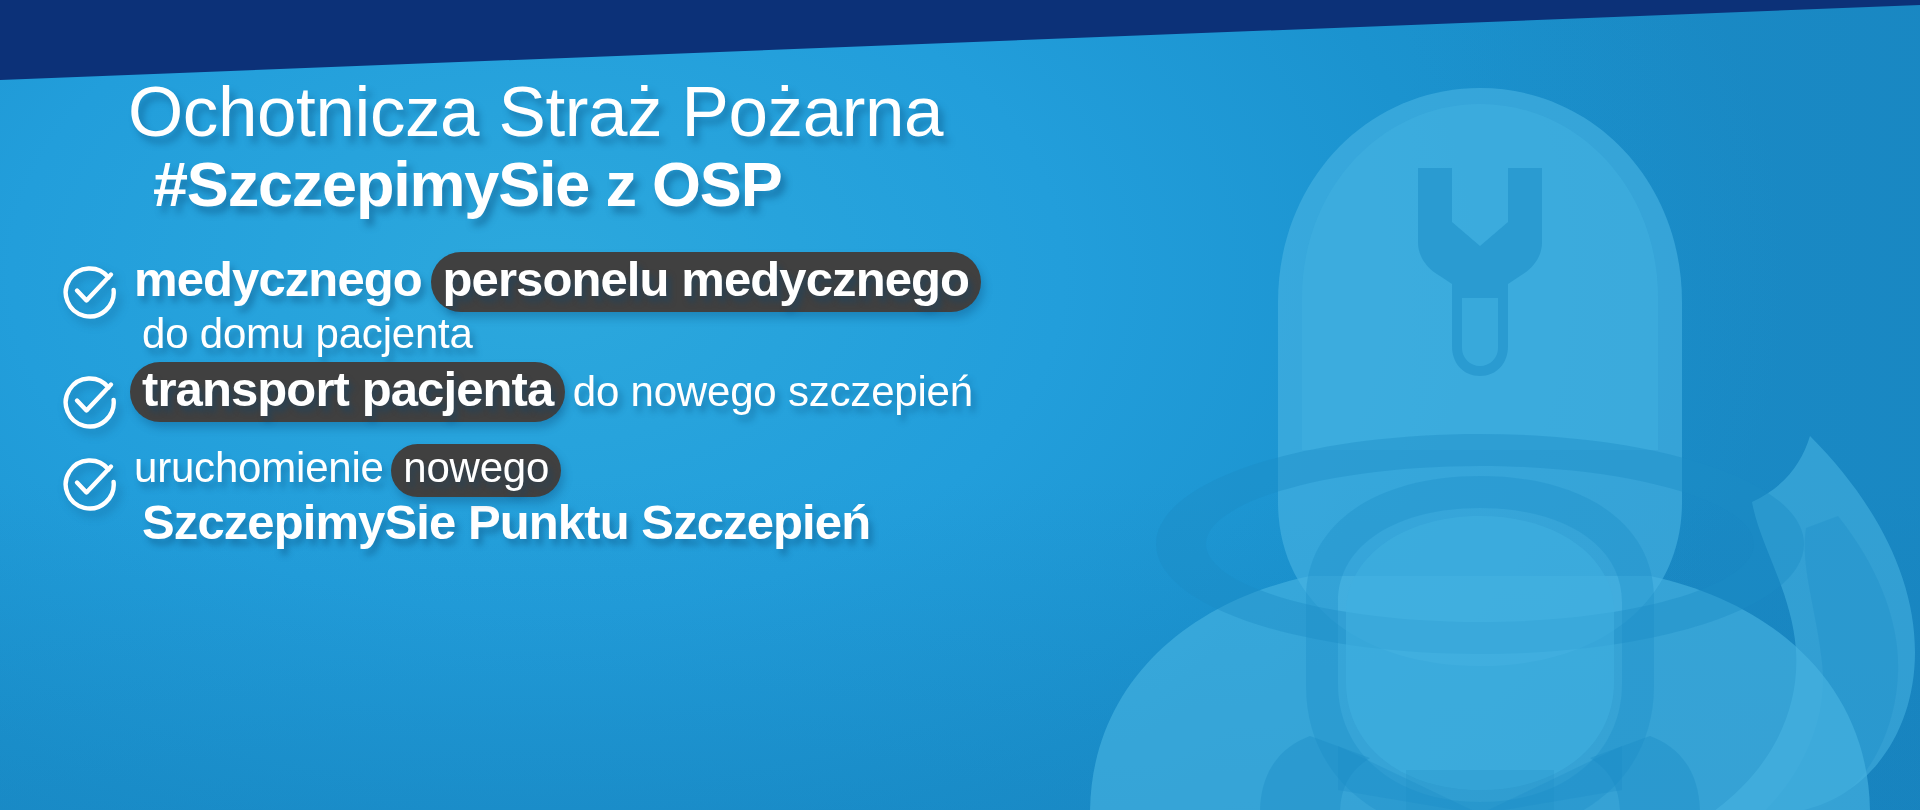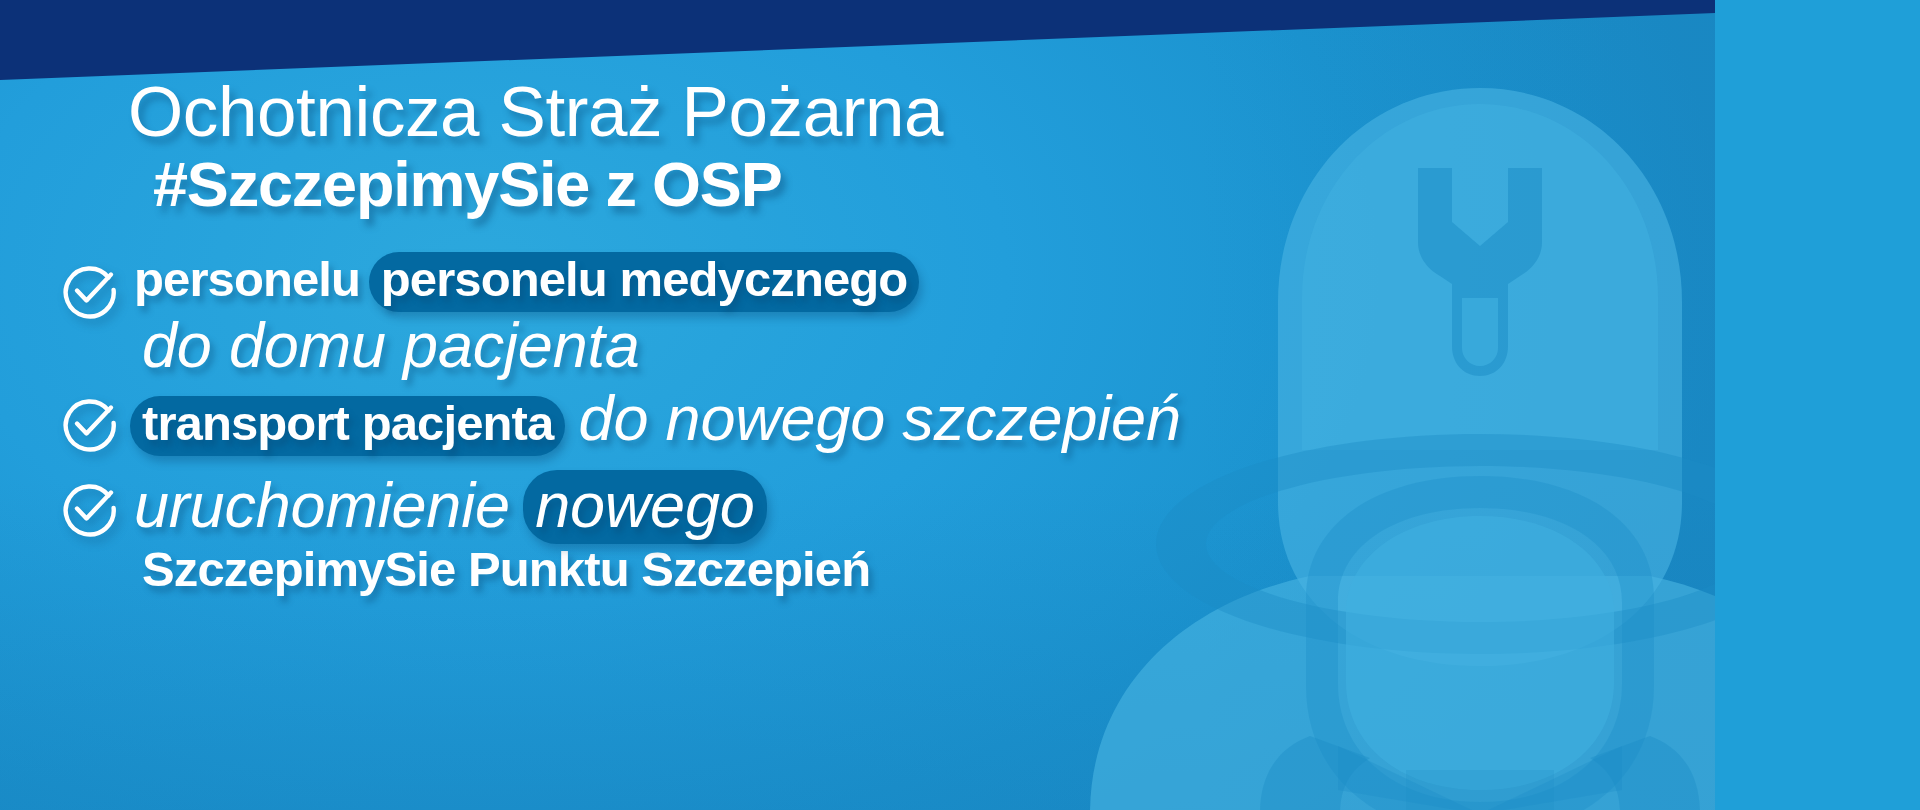--- a/index.html
+++ b/index.html
@@ -2,21 +2,21 @@
 <html><head>
 <meta charset="utf-8">
 <style>
   html, body {
     margin: 0;
     padding: 0;
     background: #1f9fd8;
   }
   #banner {
     position: relative;
-    width: 1715px;
+    width: 1920px;
     height: 810px;
     overflow: hidden;
     font-family: "Liberation Sans", sans-serif;
     background: #1f9fd8;
   }
   
   .bg-base {
     position: absolute;
     inset: 0;
     background:
@@ -126,32 +126,31 @@
     white-space: nowrap;
   }
   .bold {
     font-weight: 800;
     font-size: 49px;
     letter-spacing: -0.9px;
     text-shadow: 4px 6px 6px rgba(8,70,115,0.40);
   }
   .light {
     font-weight: 300;
-    font-size: 63px;
+    font-size: 42px;
     letter-spacing: -0.2px;
     text-shadow: 4px 6px 6px rgba(8,70,115,0.40);
-    font-style: italic;
   }
   .pill {
     position: relative;
     display: inline-block;
     padding: 2px 12px 6px 12px;
     margin: 0 -4px;
     border-radius: 34px;
-    background: #0369a1;
+    background: #404040;
     box-shadow: 3px 6px 8px rgba(8,64,108,0.30);
   }
   .pill > span { position: relative; }
   .ln-indent { padding-left: 8px; }
 </style>
 </head>
 <body>
 
 <div id="banner">
 
@@ -207,21 +206,21 @@
     </div>
 
     <div class="bullets">
 
       <div class="bullet b1">
         <svg class="check-icon" viewBox="0 0 60 60" fill="none" xmlns="http://www.w3.org/2000/svg">
           <path d="M48.5 17.5 A24 24 0 1 0 53.6 30" stroke="#ffffff" stroke-width="4.4" stroke-linecap="round" fill="none"></path>
           <path d="M17 30.5 L26.5 40.5 L51 14.5" stroke="#ffffff" stroke-width="4.4" stroke-linecap="round" stroke-linejoin="round" fill="none"></path>
         </svg>
         <div class="btext">
-          <span class="ln"><span class="bold">personelu </span><span class="pill"><span class="bold">personelu medycznego</span></span></span>
+          <span class="ln"><span class="bold">medycznego </span><span class="pill"><span class="bold">personelu medycznego</span></span></span>
           <span class="ln ln-indent"><span class="light">do domu pacjenta</span></span>
         </div>
       </div>
 
       <div class="bullet b2">
         <svg class="check-icon" viewBox="0 0 60 60" fill="none" xmlns="http://www.w3.org/2000/svg">
           <path d="M48.5 17.5 A24 24 0 1 0 53.6 30" stroke="#ffffff" stroke-width="4.4" stroke-linecap="round" fill="none"></path>
           <path d="M17 30.5 L26.5 40.5 L51 14.5" stroke="#ffffff" stroke-width="4.4" stroke-linecap="round" stroke-linejoin="round" fill="none"></path>
         </svg>
         <div class="btext">

